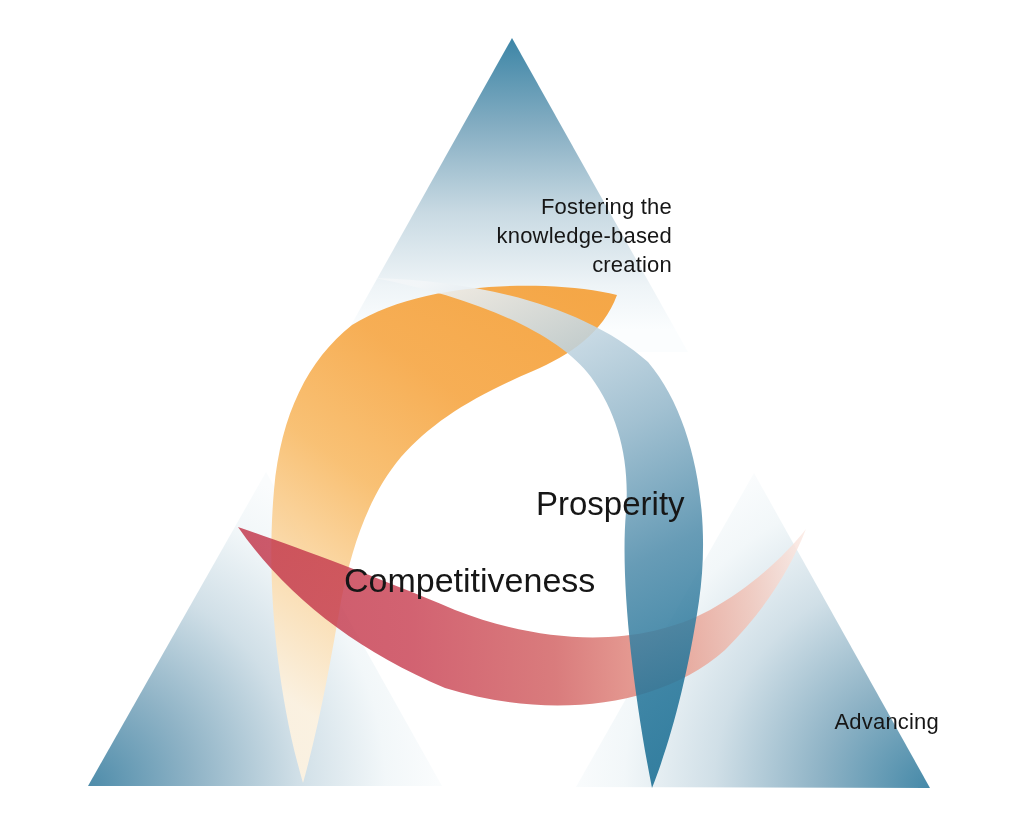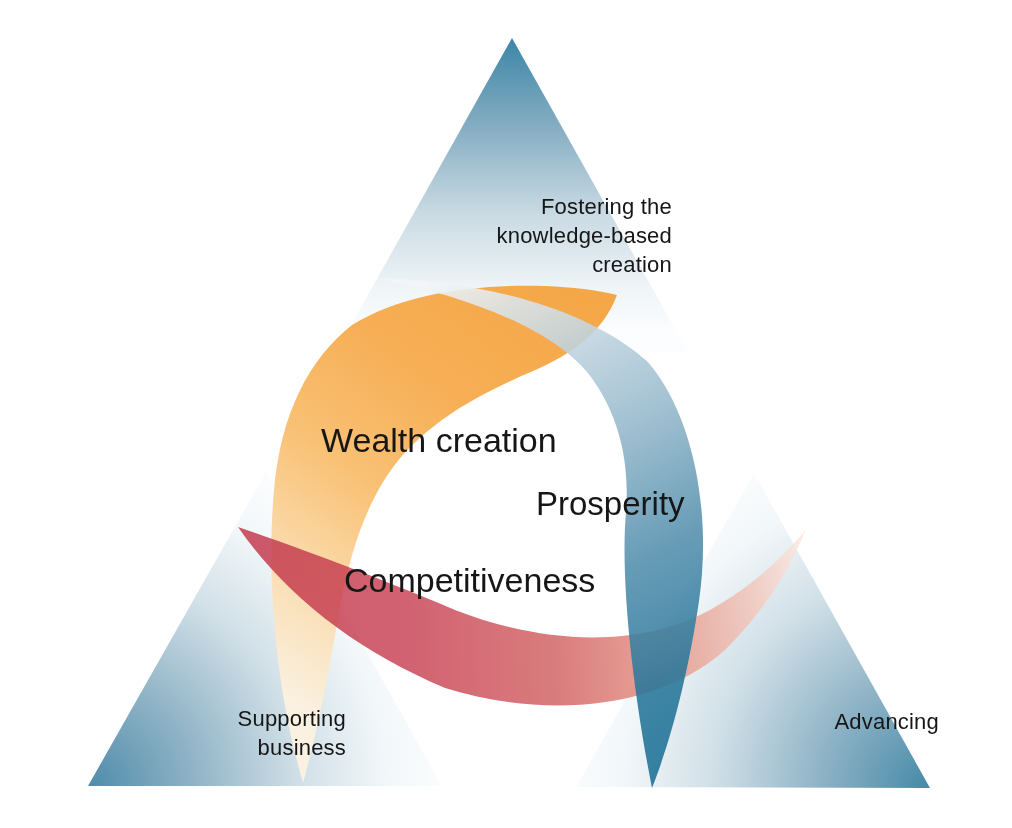--- a/index.html
+++ b/index.html
@@ -128,26 +128,21 @@
              C 556 330 468 296 375 278
              Z"></path>
   </svg>
 
   <div class="lbl corner-lbl" id="lbl-top">
     <div>Fostering the</div>
     <div>knowledge-based</div>
     <div>creation</div>
   </div>
 
-  <div class="lbl corner-lbl" id="lbl-bl">
-    <div>Supporting</div>
-    <div>business</div>
-  </div>
 
   <div class="lbl corner-lbl" id="lbl-br">
     <div>Advancing</div>
   </div>
 
-  <div class="lbl center-lbl" id="lbl-wealth">Wealth creation</div>
   <div class="lbl center-lbl" id="lbl-prosperity">Prosperity</div>
   <div class="lbl center-lbl" id="lbl-competitiveness">Competitiveness</div>
 
 </div>
 
 </body></html>

